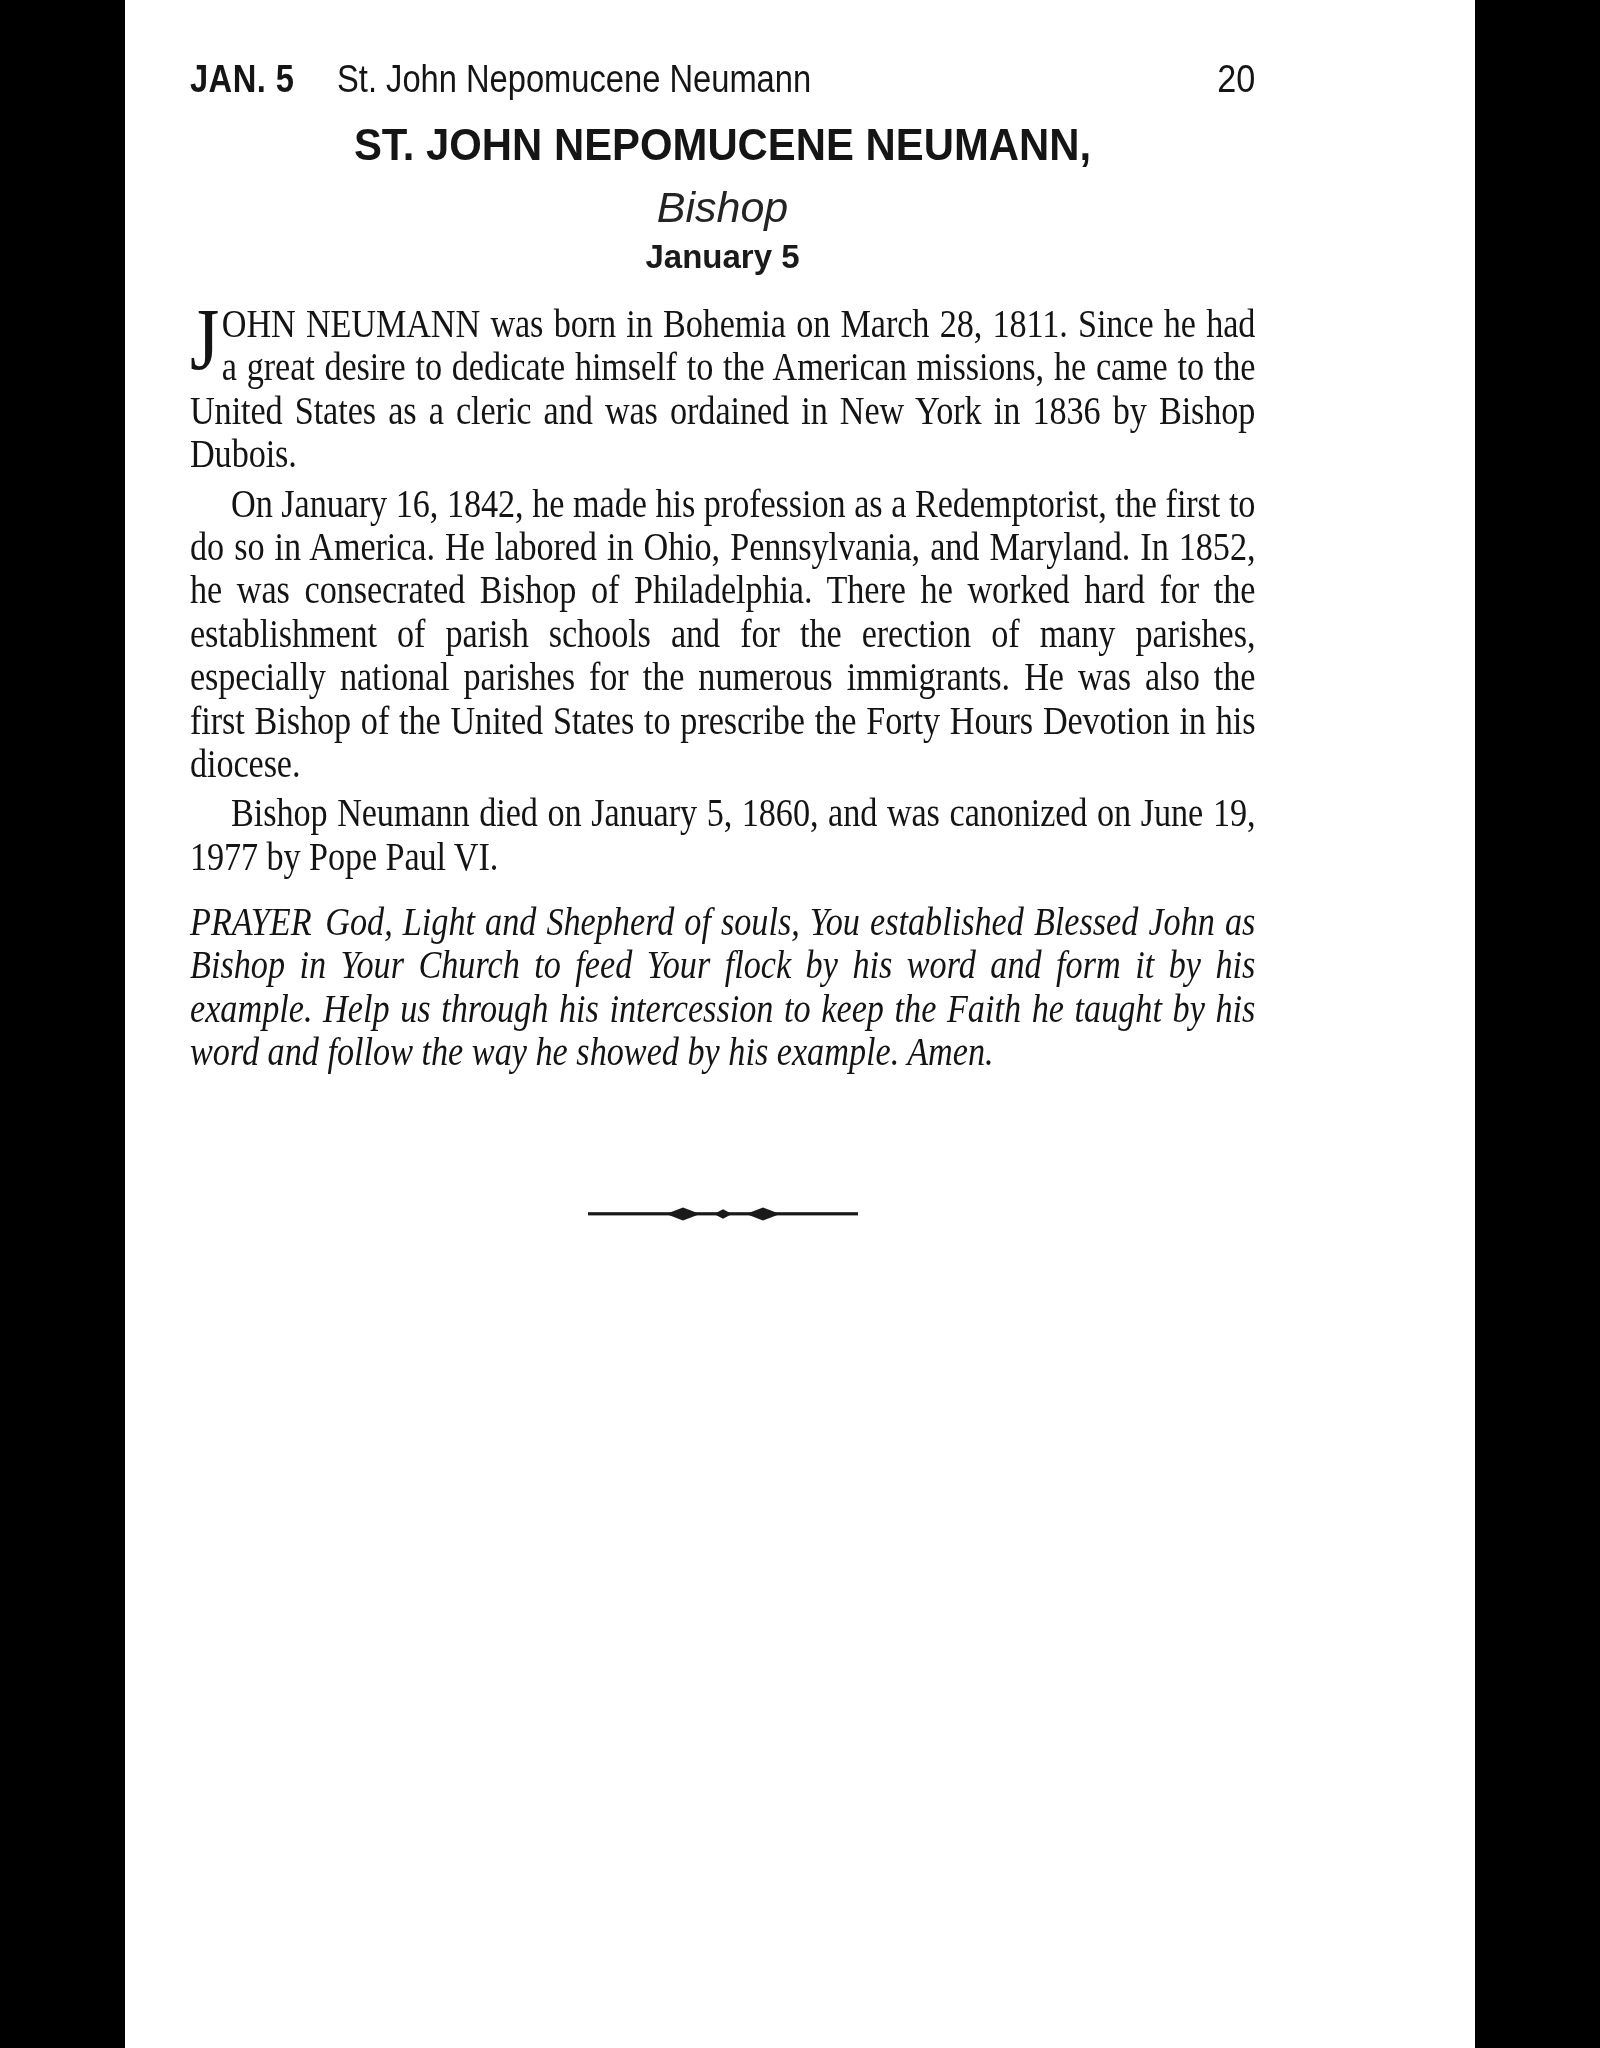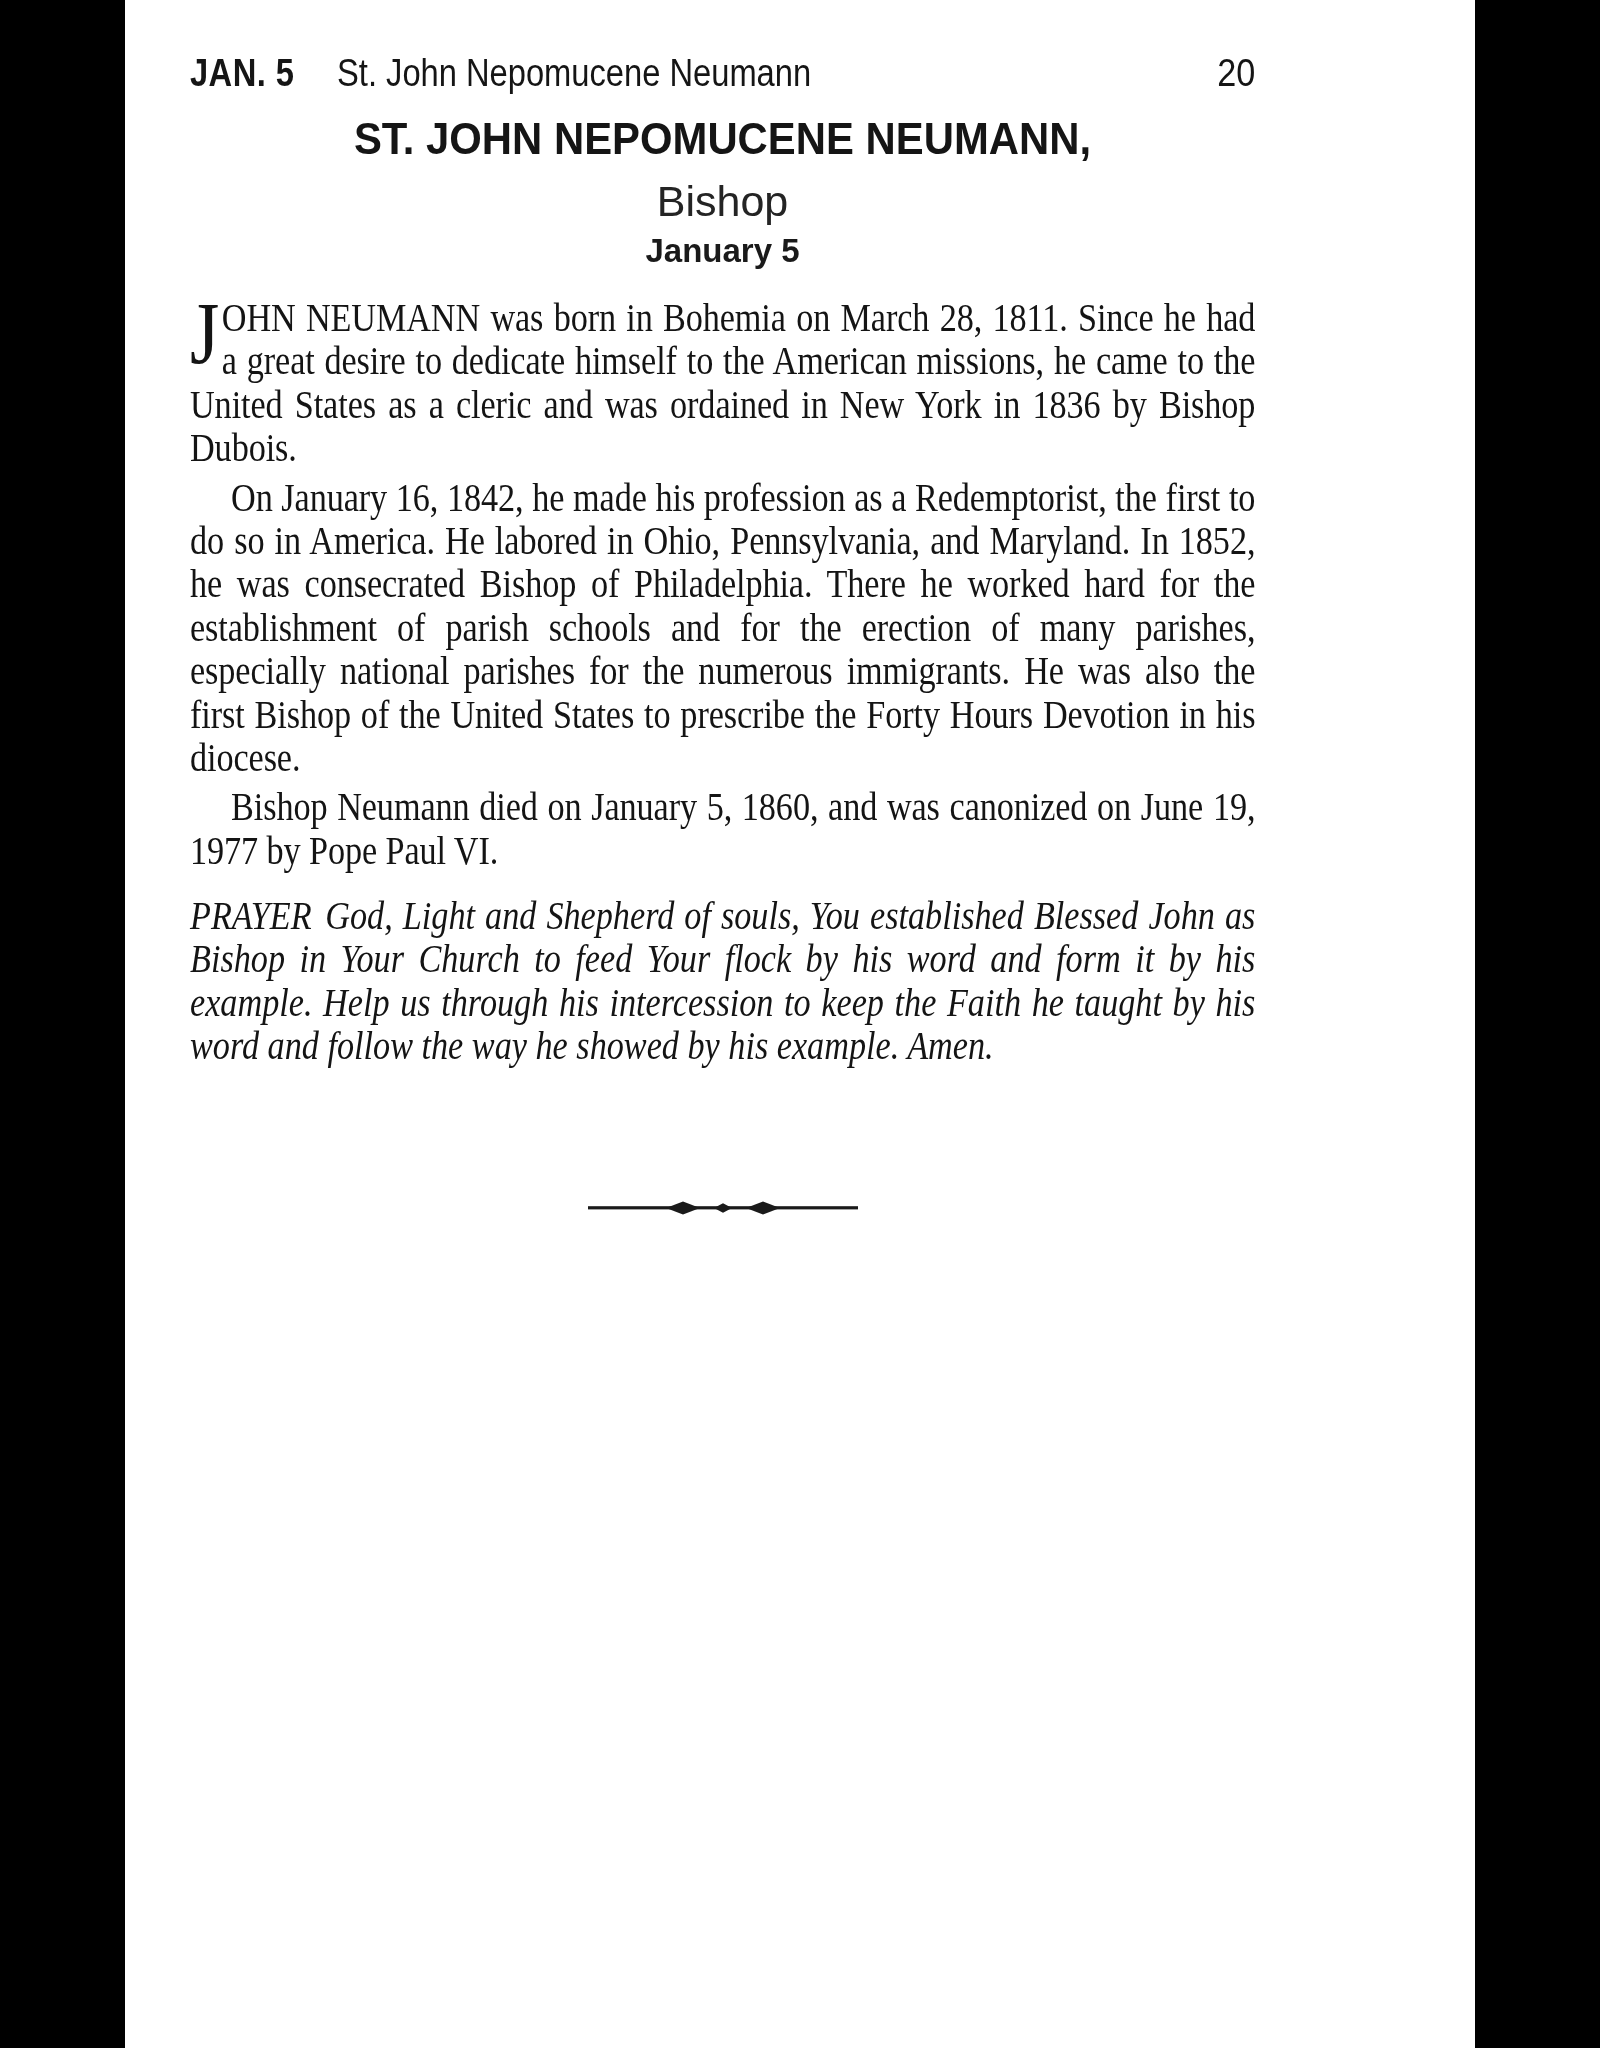--- a/index.html
+++ b/index.html
@@ -26,21 +26,21 @@
     left: 125px;
     top: 0;
     width: 1350px;
     height: 2048px;
     background: #ffffff;
   }
 
   .content {
     position: absolute;
     left: 65px;
-    top: 10px;
+    top: 16px;
     width: 1065px;
   }
 
   
   .runhead {
     display: flex;
     align-items: baseline;
     padding-top: 42px;
     color: #151515;
     font-family: "Liberation Sans", sans-serif;
@@ -80,20 +80,21 @@
     transform: scaleX(0.93);
     white-space: nowrap;
   }
   .saint-rank {
     text-align: center;
     font-family: "Liberation Sans", sans-serif;
     font-weight: normal;
     font-size: 43px;
     color: #242424;
     margin-top: 12px;
+    font-style: italic;
   }
   .feast-date {
     text-align: center;
     font-family: "Liberation Sans", sans-serif;
     font-weight: bold;
     font-size: 33px;
     color: #1a1a1a;
     margin-top: 6px;
   }
 

